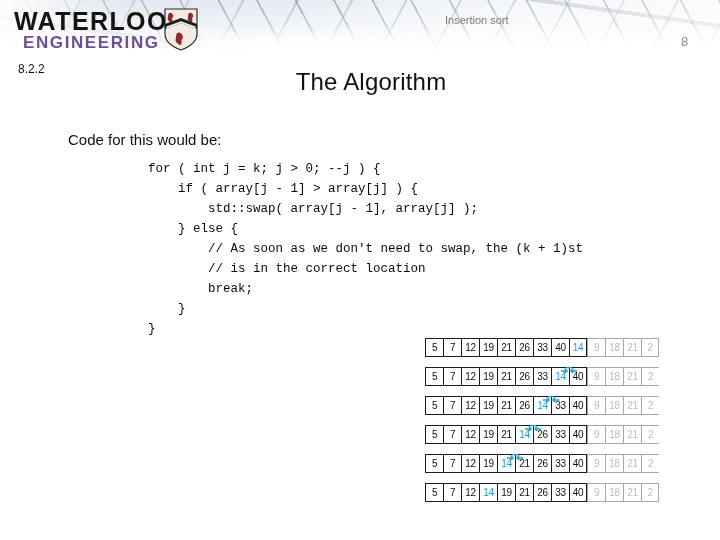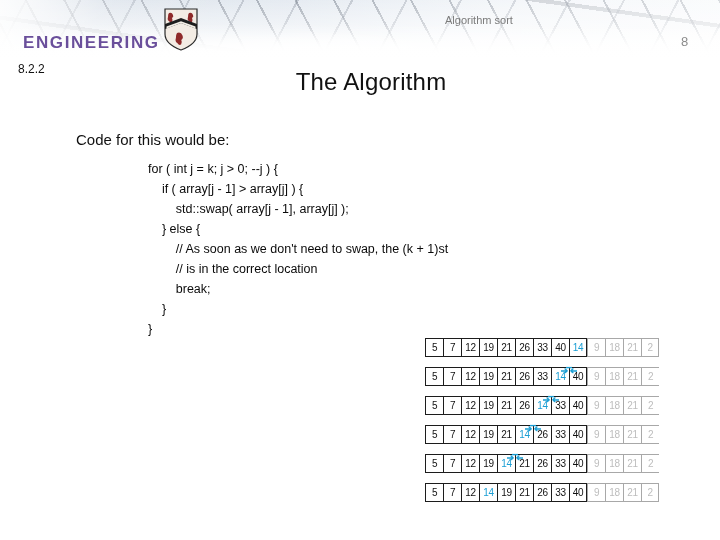--- a/index.html
+++ b/index.html
@@ -126,26 +126,25 @@
     margin-left: 11px;
   }
 
   
   .lead {
     position: absolute;
     left: 68px; top: 131px;
     font-size: 15px;
     color: #111111;
     font-family: "Liberation Sans", sans-serif;
-    margin-left: 8px;
   }
   .code {
     position: absolute;
     left: 148px; top: 159px;
-    font-family: Liberation Sans, sans-serif;
+    font-family: Liberation Mono, monospace;
     font-size: 12.5px;
     line-height: 20px;
     color: #0a0a0a;
     white-space: pre;
   }
   .code .ln { display: block; white-space: pre; }
 
   
   .arrays {
     position: absolute;
@@ -193,38 +192,39 @@
 <body>
 
 <div class="banner">
   <div class="banner-photo"></div>
   <div class="banner-fade-left"></div>
   <div class="banner-white-sweep"></div>
   <div class="banner-fade-bottom"></div>
 </div>
 
 <div class="logo">
+  <div class="logo-waterloo">WATERLOO</div>
   <div class="logo-engineering">ENGINEERING</div>
 </div>
 
 <svg class="shield" viewBox="0 0 34 43" aria-hidden="true">
   <path d="M1 1 H33 V26 Q33 36 17 42 Q1 36 1 26 Z" fill="#f3ece4" stroke="#2b2b2b" stroke-width="1.2"></path>
 
   <g fill="#8f2a2a">
     <path d="M5 5 q3 -1 4 2 q1 2 -1 3 q1 2 0 4 q-2 1 -3 -1 q-2 -1 -1 -4 q0 -3 1 -4 z"></path>
     <path d="M25 5 q3 -1 4 2 q1 2 -1 3 q1 2 0 4 q-2 1 -3 -1 q-2 -1 -1 -4 q0 -3 1 -4 z"></path>
   </g>
 
   <path d="M1 16 L17 10 L33 16 L33 21 L17 15 L1 21 Z" fill="#1e1e1e"></path>
   <path d="M2.5 18.6 L17 13.2 L31.5 18.6 L31.5 20.4 L17 15.1 L2.5 20.4 Z" fill="#f5f0e8"></path>
 
   <path d="M13 25 q4 -1.5 5.5 2.5 q1.2 3 -1.2 4.4 q1.2 2.6 -0.2 4.6 q-2.6 1.2 -3.8 -1.4 q-2.6 -1.4 -1.4 -5 q0 -3.6 1.1 -5.1 z" fill="#8f2a2a"></path>
 </svg>
 
-<div class="crumb">Algorithm sort</div>
+<div class="crumb">Insertion sort</div>
 <div class="page-num">8</div>
 <div class="section-num">8.2.2</div>
 <h1 class="slide-title">The Algorithm</h1>
 
 <div class="lead">Code for this would be:</div>
 
 <div class="code" id="code-block"><span class="ln">for ( int j = k; j &gt; 0; --j ) {</span><span class="ln">    if ( array[j - 1] &gt; array[j] ) {</span><span class="ln">        std::swap( array[j - 1], array[j] );</span><span class="ln">    } else {</span><span class="ln">        // As soon as we don't need to swap, the (k + 1)st</span><span class="ln">        // is in the correct location</span><span class="ln">        break;</span><span class="ln">    }</span><span class="ln">}</span></div>
 
 <div class="arrays" id="arrays">
     <div class="arr-row">

